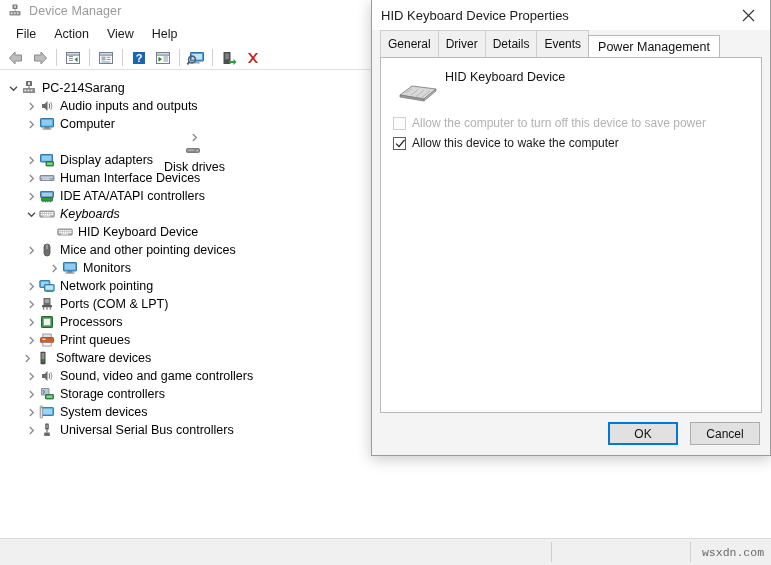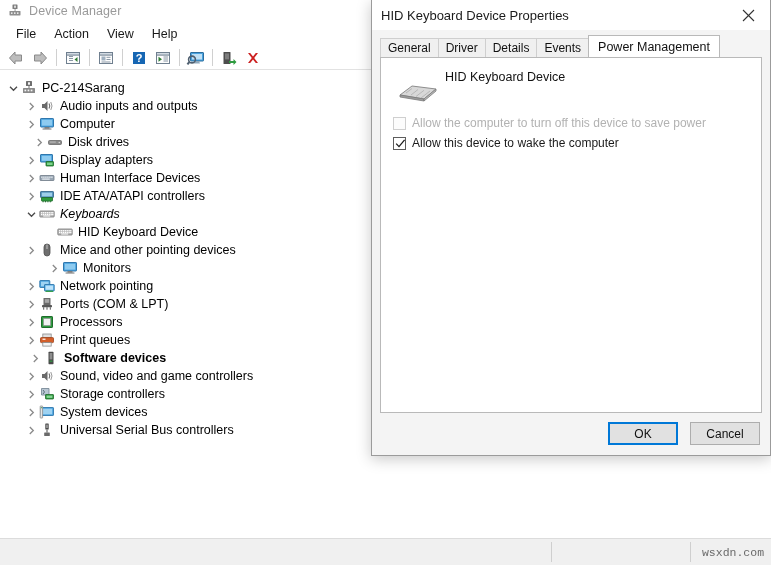--- a/index.html
+++ b/index.html
@@ -85,21 +85,21 @@
     display:flex;align-items:center;justify-content:center;cursor:default;
   }
   .dlg-close svg{display:block;}
   .dlg-body{
     position:absolute;left:0;top:30px;width:398px;height:425px;background:#f4f4f4;
   }
   .tabstrip{
     position:absolute;left:8px;top:6px;height:21px;display:flex;align-items:flex-end;
   }
   .tab{
-    height:19px;padding:0 7px;display:flex;align-items:center;justify-content:center;
+    height:27px;padding:0 7px;display:flex;align-items:center;justify-content:center;
     font-size:12px;color:#111;background:#f0f0f0;
     border:1px solid #cfcfcf;border-bottom:none;margin-right:-1px;
     box-sizing:border-box;cursor:default;
   }
   .tab.active{
     height:22px;background:#ffffff;border-color:#b9b9b9;font-size:12.5px;
     padding:0 9px;position:relative;z-index:3;
   }
   .tab-page{
     position:absolute;left:8px;top:27px;width:382px;height:356px;
@@ -284,21 +284,21 @@
           <span class="tw-icon">
             <svg width="16" height="16" viewBox="0 0 16 16">
               <rect x="1.5" y="2.5" width="13" height="8.5" rx="0.6" fill="#4aa3df" stroke="#2f77ad" stroke-width="1"></rect>
               <rect x="2.8" y="3.8" width="10.4" height="5.8" fill="#8ecbf0"></rect>
               <rect x="5.5" y="11" width="5" height="1.6" fill="#7f7f7f"></rect>
               <rect x="3.5" y="12.4" width="9" height="1.2" rx="0.4" fill="#6f6f6f"></rect>
             </svg>
           </span>
           <span class="tw-label">Computer</span>
         </div>
-        <div class="tree-row" style="padding-left: 32px;">
+        <div class="tree-row" style="padding-left: 18px; flex-direction: column;">
           <span class="tw-chev">
             <svg width="9" height="9" viewBox="0 0 9 9">
               <polyline points="2.8,1 6.3,4.5 2.8,8" fill="none" stroke="#8a8a8a" stroke-width="1.3"></polyline>
             </svg>
           </span>
           <span class="tw-icon">
             <svg width="16" height="16" viewBox="0 0 16 16">
               <rect x="1.5" y="6.5" width="13" height="4" rx="1" fill="#8a8a8a" stroke="#6a6a6a" stroke-width="0.8"></rect>
               <rect x="2.8" y="7.6" width="6" height="0.9" fill="#c9c9c9"></rect>
               <circle cx="12.3" cy="8.5" r="0.8" fill="#d8d8d8"></circle>
@@ -511,21 +511,21 @@
           <span class="tw-icon">
             <svg width="16" height="16" viewBox="0 0 16 16">
               <rect x="3.8" y="2" width="8.4" height="3.6" fill="#e0e0e0" stroke="#8a8a8a" stroke-width="0.8"></rect>
               <rect x="1.5" y="5.6" width="13" height="5" rx="0.8" fill="#d35f2a" stroke="#9c4018" stroke-width="0.8"></rect>
               <rect x="3.5" y="6.6" width="3" height="1.2" fill="#ffffff"></rect>
               <rect x="3.8" y="10.6" width="8.4" height="3.5" fill="#f4f4f4" stroke="#8a8a8a" stroke-width="0.8"></rect>
             </svg>
           </span>
           <span class="tw-label">Print queues</span>
         </div>
-        <div class="tree-row" style="padding-left: 28px; font-weight: bold;">
+        <div class="tree-row" style="padding-left: 20px;">
           <span class="tw-chev">
             <svg width="9" height="9" viewBox="0 0 9 9">
               <polyline points="2.8,1 6.3,4.5 2.8,8" fill="none" stroke="#8a8a8a" stroke-width="1.3"></polyline>
             </svg>
           </span>
           <span class="tw-icon">
             <svg width="16" height="16" viewBox="0 0 16 16">
               <rect x="5.5" y="1.8" width="5" height="12.4" rx="0.6" fill="#4a4a4a"></rect>
               <rect x="6.6" y="3" width="2.8" height="6.4" fill="#8e8e8e"></rect>
               <rect x="6.6" y="10.6" width="2.8" height="1.2" fill="#2e9b3f"></rect>

